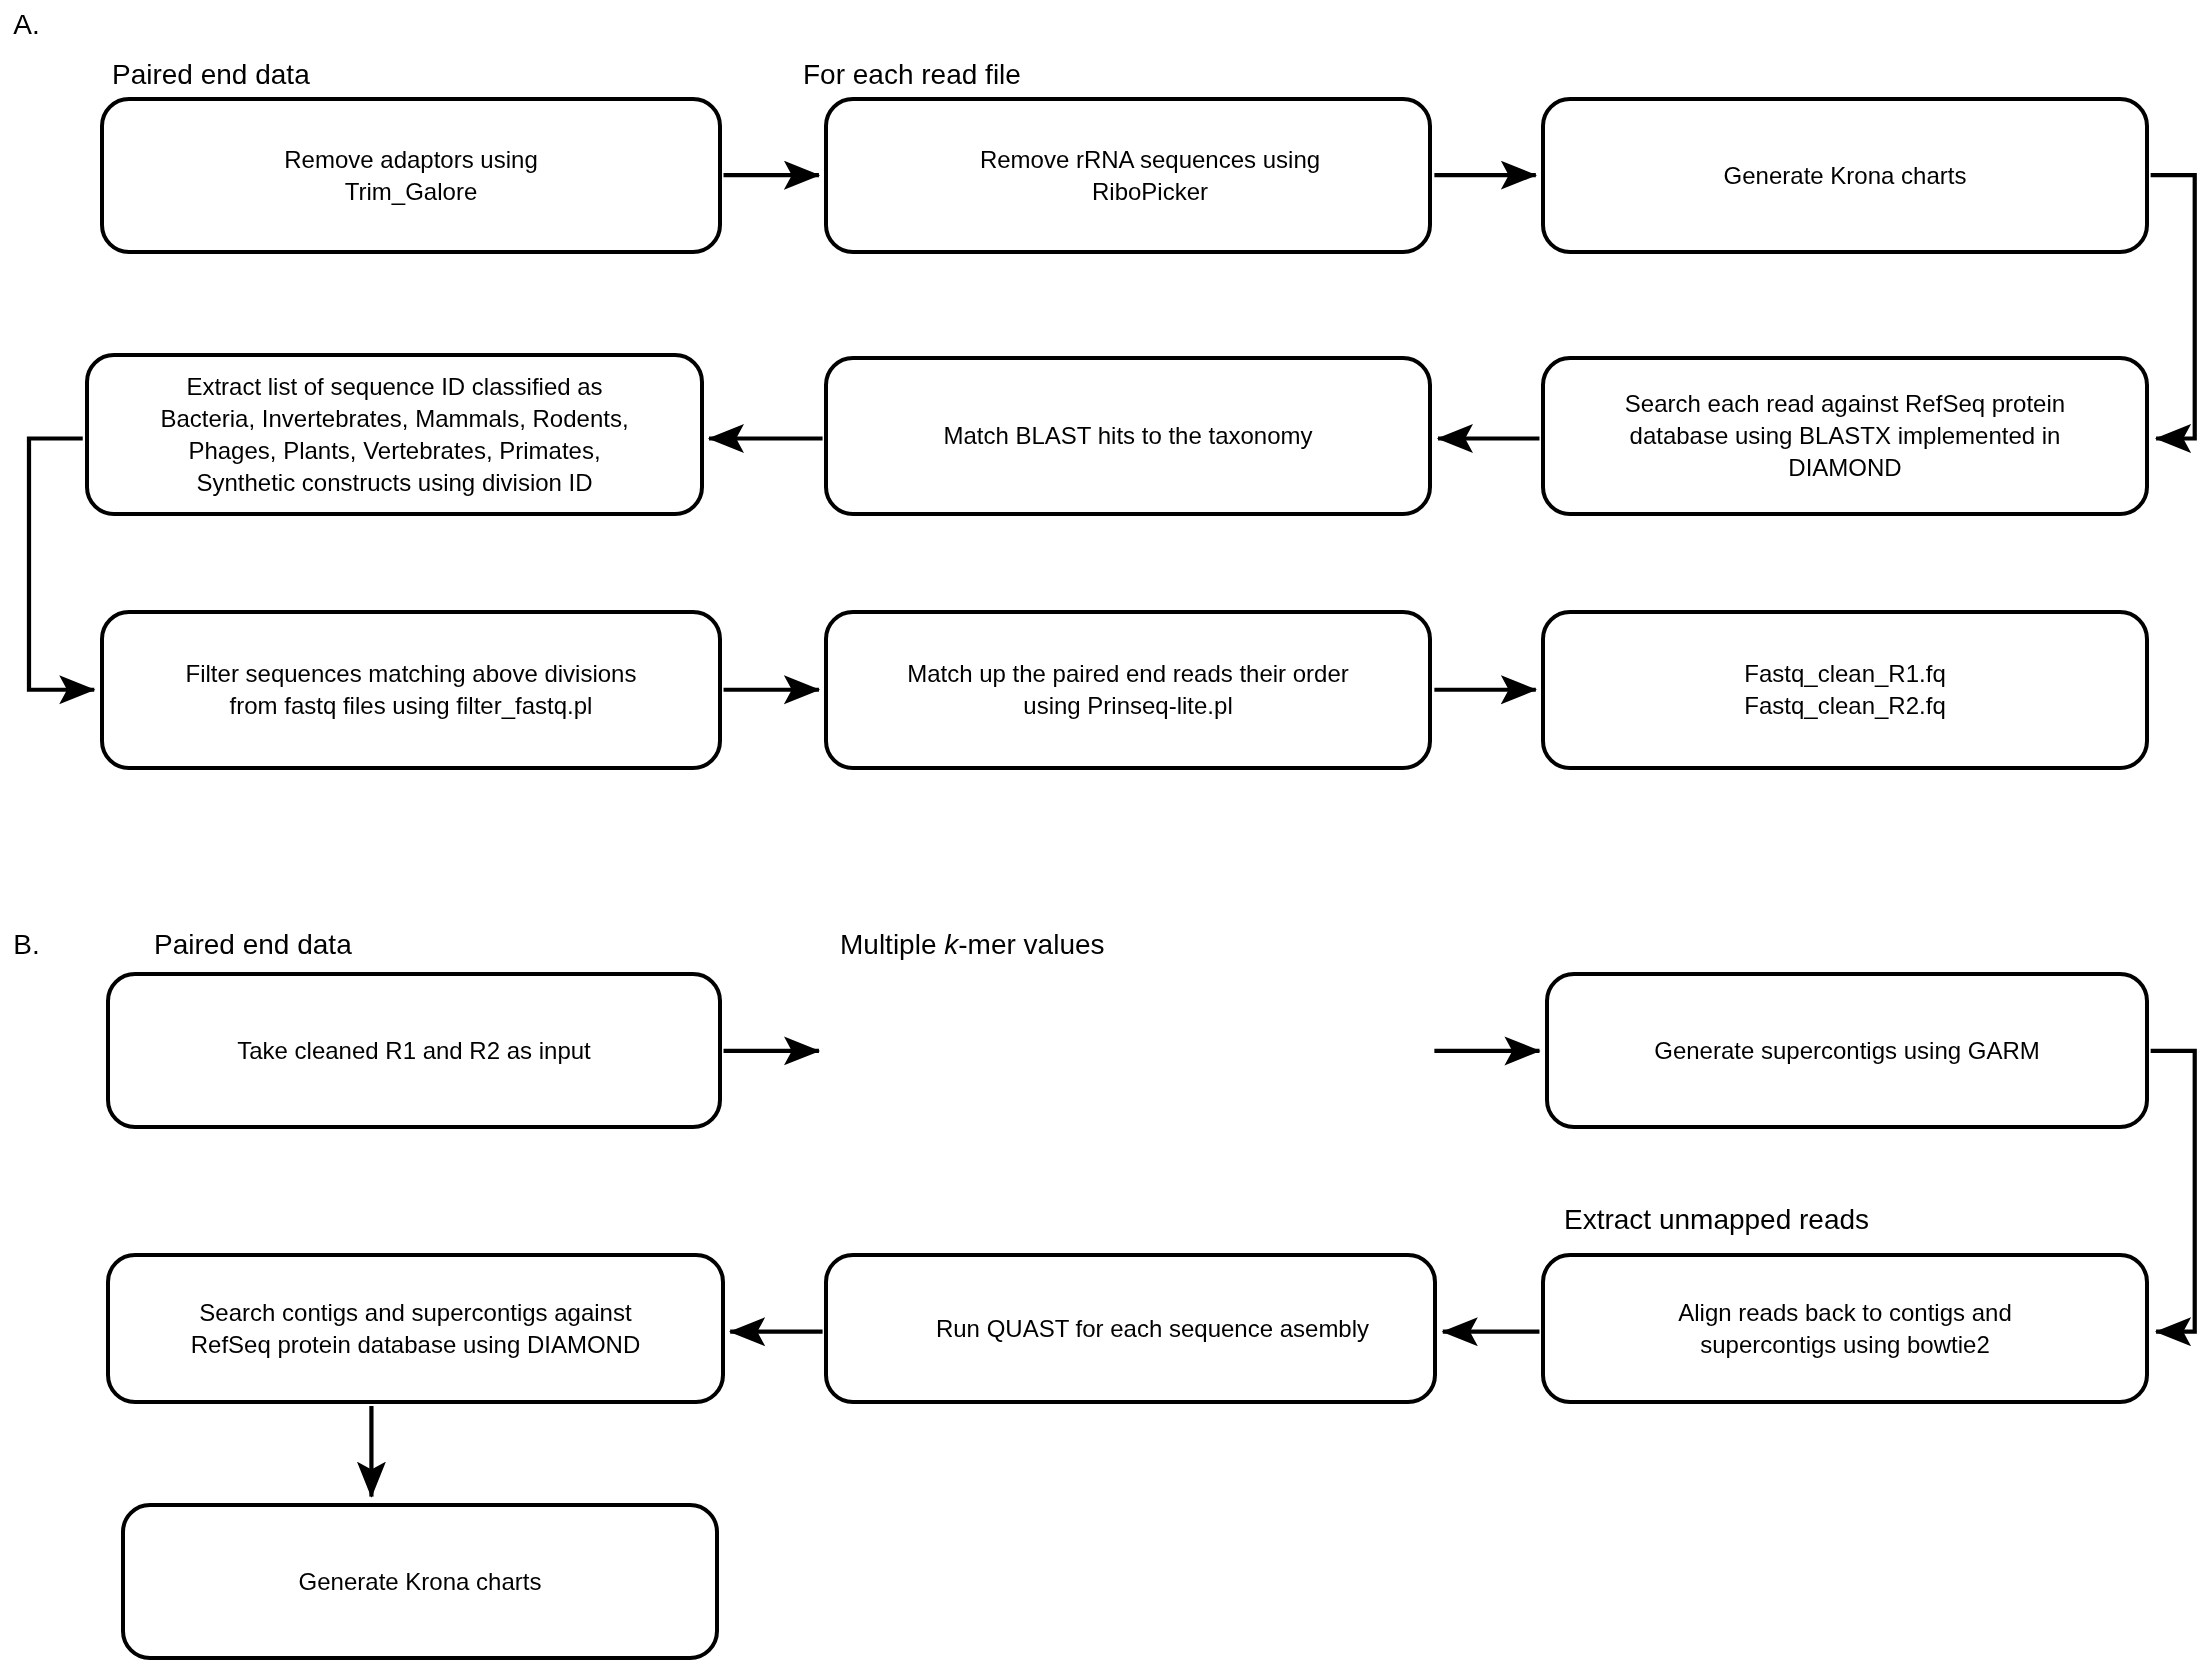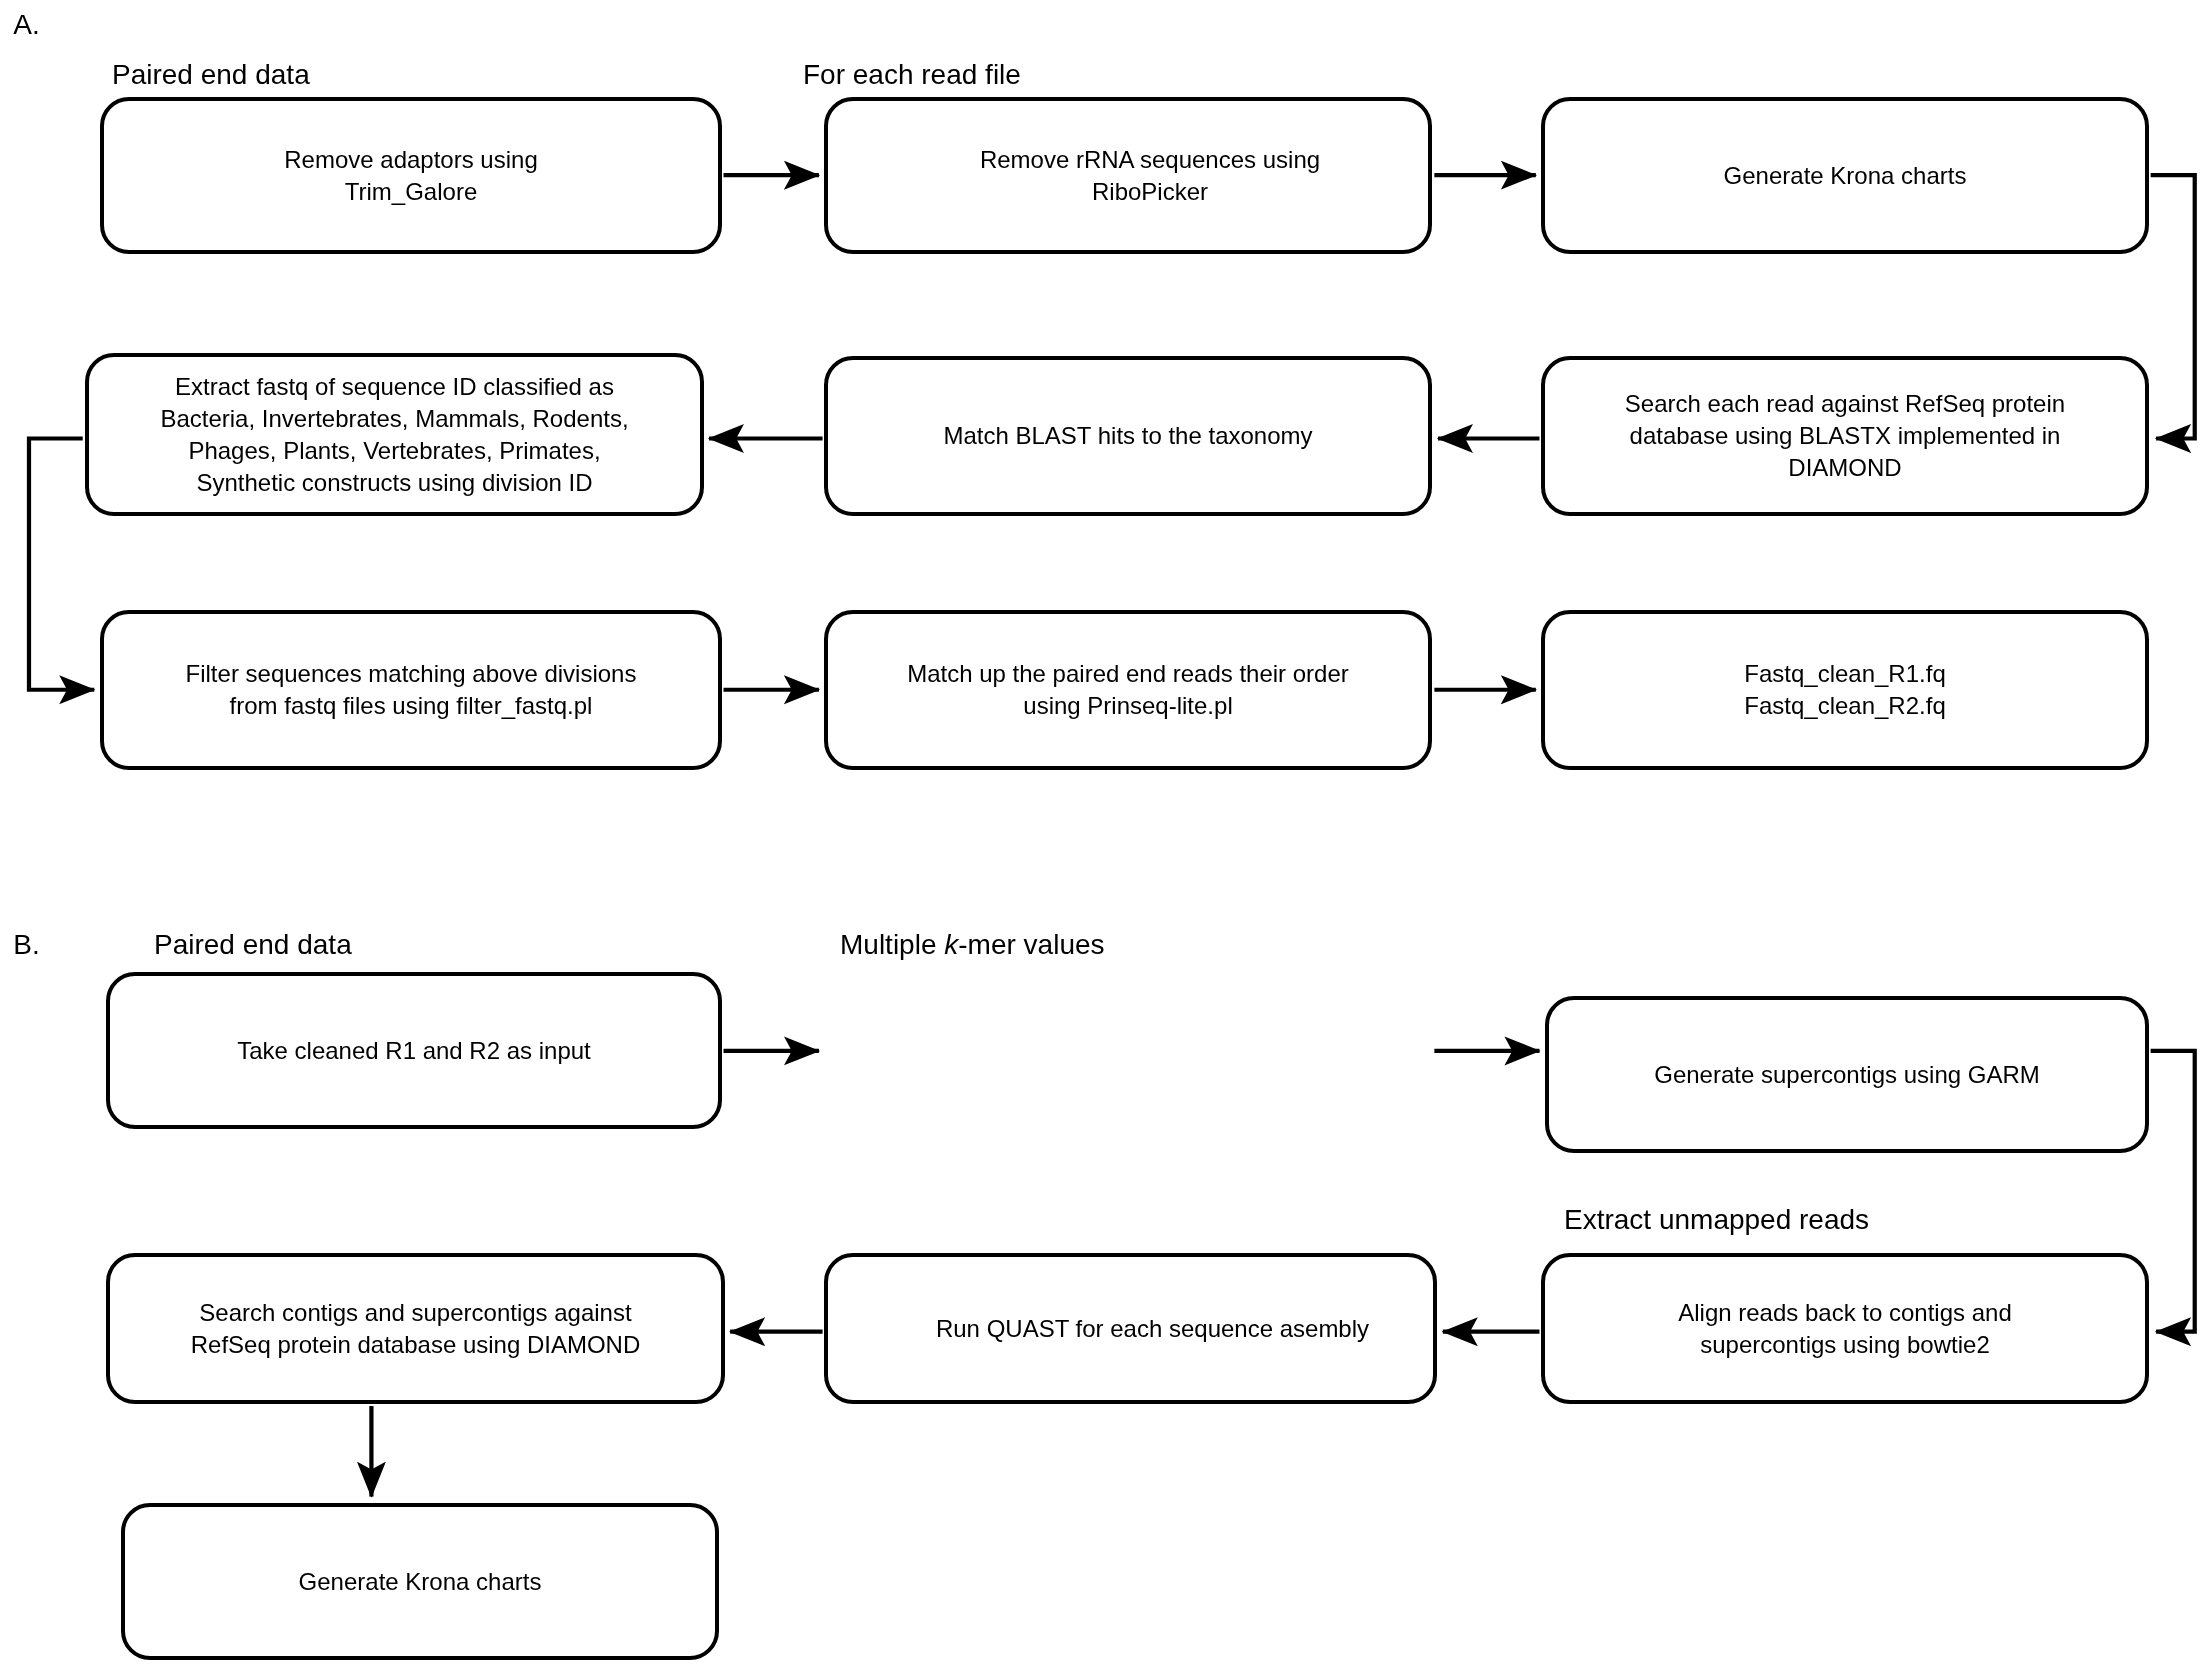--- a/index.html
+++ b/index.html
@@ -112,21 +112,21 @@
 
   <div class="node" style="left:1541px; top:356px; width:608px; height:160px;">
     <div class="ln">Search each read against RefSeq protein</div>
     <div class="ln">database using BLASTX implemented in</div>
     <div class="ln">DIAMOND</div>
   </div>
   <div class="node" style="left:824px; top:356px; width:608px; height:160px;">
     <div class="ln">Match BLAST hits to the taxonomy</div>
   </div>
   <div class="node" style="left:85px; top:353px; width:619px; height:163px;">
-    <div class="ln">Extract fastq of sequence ID classified as</div>
+    <div class="ln">Extract list of sequence ID classified as</div>
     <div class="ln">Bacteria, Invertebrates, Mammals, Rodents,</div>
     <div class="ln">Phages, Plants, Vertebrates, Primates,</div>
     <div class="ln">Synthetic constructs using division ID</div>
   </div>
 
   <div class="node" style="left:100px; top:610px; width:622px; height:160px;text-align:right;">
     <div class="ln">Filter sequences matching above divisions</div>
     <div class="ln">from fastq files using filter_fastq.pl</div>
   </div>
   <div class="node" style="left:824px; top:610px; width:608px; height:160px;">
@@ -134,21 +134,21 @@
     <div class="ln">using Prinseq-lite.pl</div>
   </div>
   <div class="node" style="left:1541px; top:610px; width:608px; height:160px;">
     <div class="ln">Fastq_clean_R1.fq</div>
     <div class="ln">Fastq_clean_R2.fq</div>
   </div>
 
   <div class="node" style="left:106px; top:972px; width:616px; height:157px;">
     <div class="ln">Take cleaned R1 and R2 as input</div>
   </div>
-  <div class="node" style="left:1545px; top:996px; width:604px; height:157px;">
+  <div class="node" style="left:1545px; top:972px; width:604px; height:157px;">
     <div class="ln">Generate supercontigs using GARM</div>
   </div>
 
   <div class="node" style="left:1541px; top:1253px; width:608px; height:151px;">
     <div class="ln">Align reads back to contigs and</div>
     <div class="ln">supercontigs using bowtie2</div>
   </div>
   <div class="node" style="left:824px; top:1253px; width:613px; height:151px;padding-left:44px;">
     <div class="ln">Run QUAST for each sequence asembly</div>
   </div>

